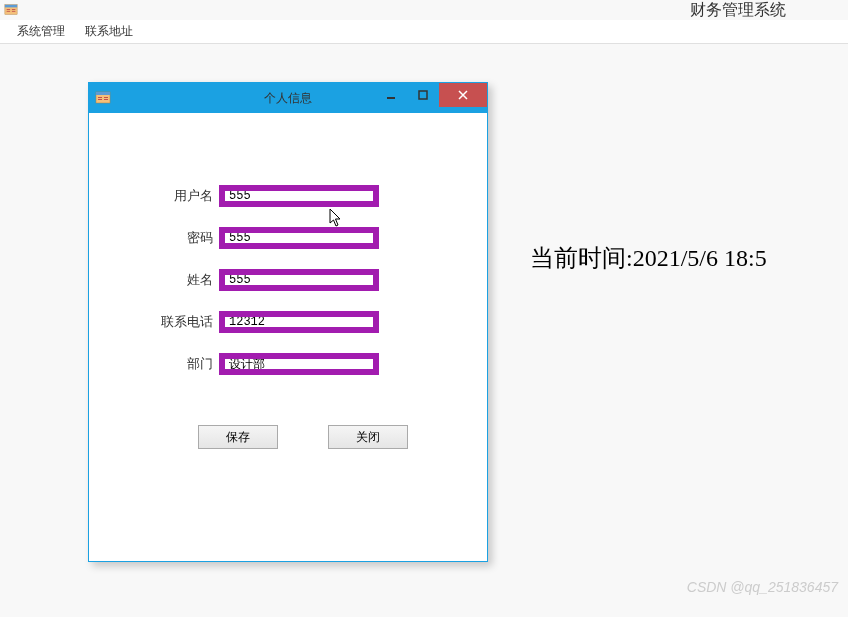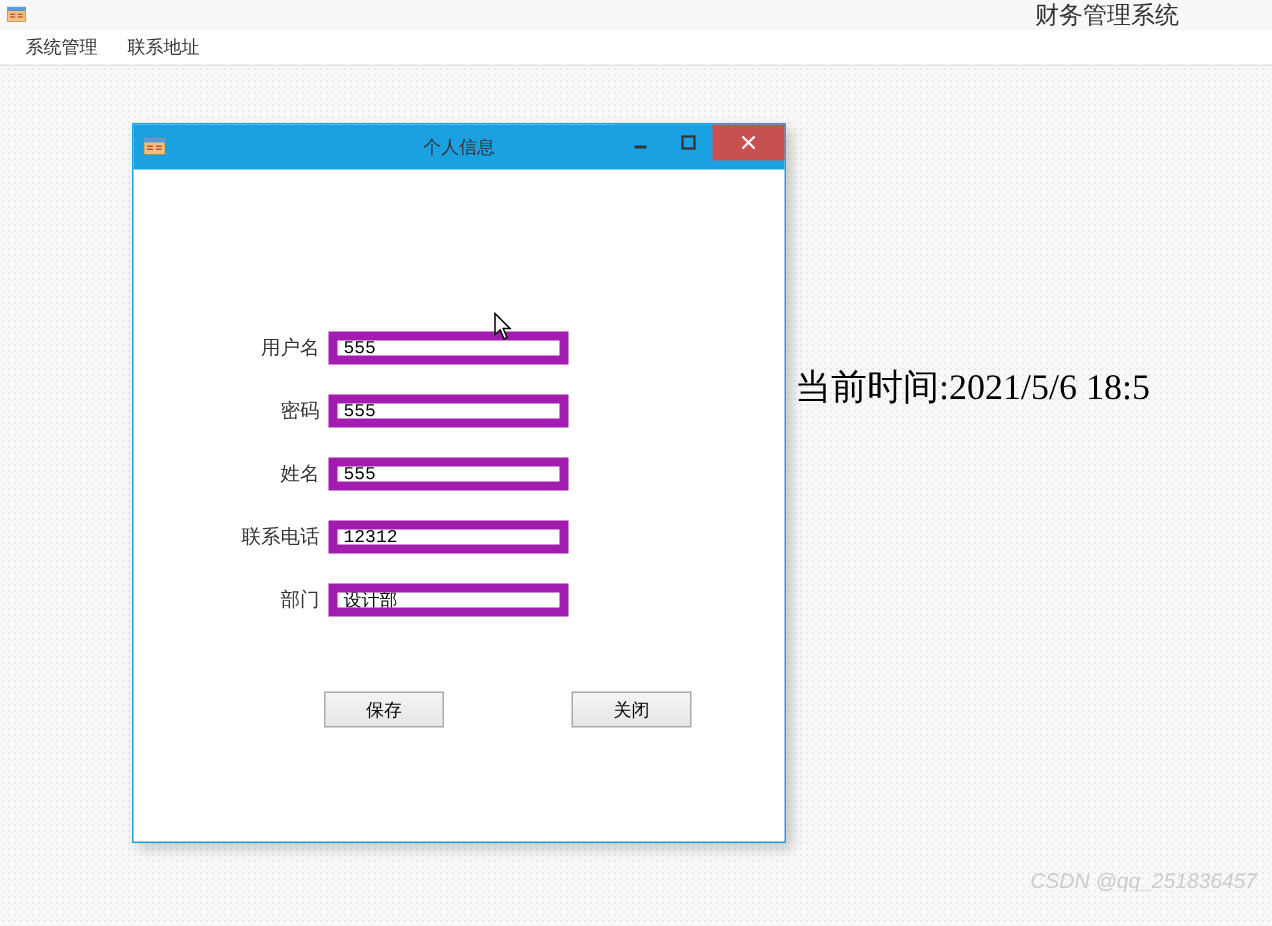--- a/index.html
+++ b/index.html
@@ -78,21 +78,21 @@
       font-size: 24px;
       font-family: SimSun, serif;
       color: #000;
       white-space: nowrap;
       text-align: right;
     }
     .dialog {
       position: absolute;
       left: 88px;
       top: 38px;
-      width: 436px;
+      width: 400px;
       height: 480px;
       background: #fff;
       border: 1px solid #1ba1e2;
       box-shadow: 4px 4px 8px rgba(0,0,0,0.2);
     }
     .dialog-titlebar {
       height: 30px;
       background: #1ba1e2;
       display: flex;
       align-items: center;
@@ -133,21 +133,21 @@
       background: #1ba1e2;
     }
     .win-btn.min { color: #333; }
     .win-btn.max { color: #333; }
     .win-btn.close {
       background: #c75050;
       color: #fff;
       width: 48px;
     }
     .dialog-body {
-      padding: 108px 30px 20px 30px;
+      padding: 72px 30px 20px 30px;
     }
     .form-row {
       display: flex;
       align-items: center;
       margin-bottom: 20px;
     }
     .form-label {
       width: 100px;
       text-align: right;
       font-size: 13px;
@@ -173,21 +173,20 @@
       padding-left: 30px;
     }
     .form-button {
       width: 80px;
       height: 24px;
       background: linear-gradient(#f5f5f5, #e5e5e5);
       border: 1px solid #aaa;
       font-size: 12px;
       cursor: pointer;
       font-family: inherit;
-      margin-left: 35px;
     }
     .cursor {
       position: absolute;
       left: 240px;
       top: 125px;
       pointer-events: none;
       z-index: 100;
     }
     .watermark {
       position: absolute;

